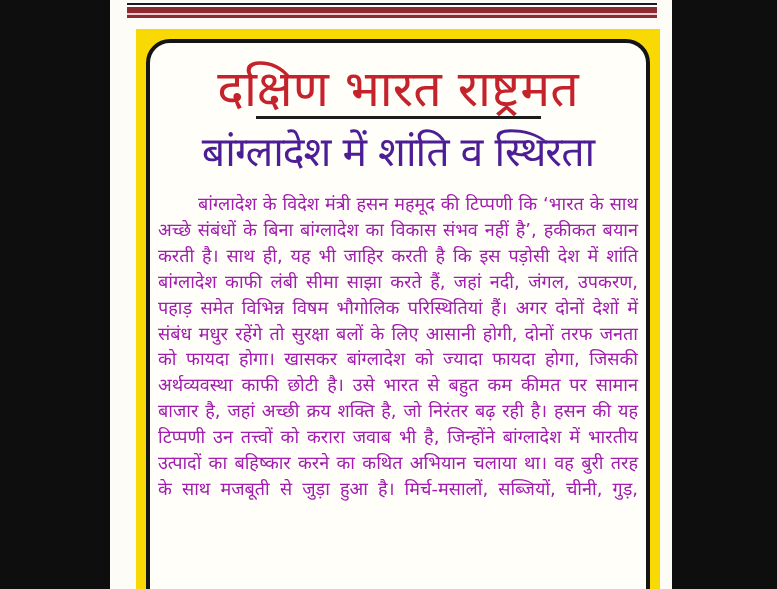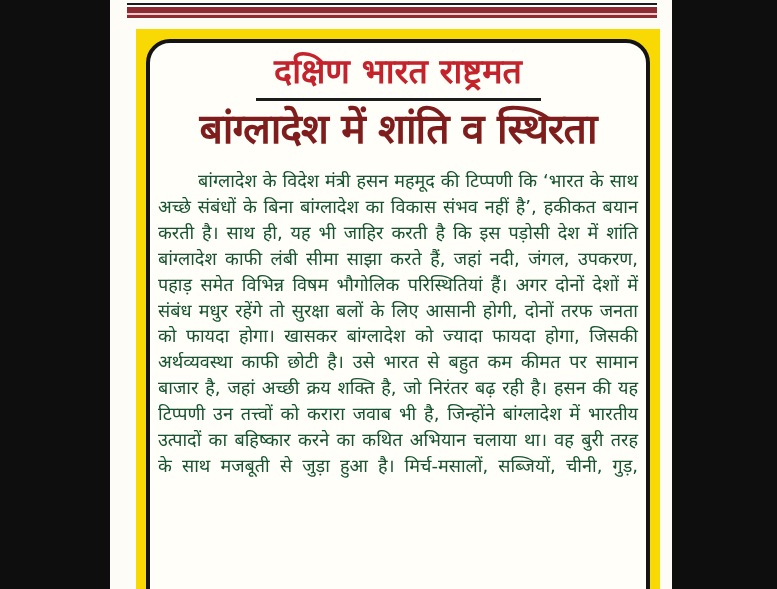--- a/index.html
+++ b/index.html
@@ -33,45 +33,46 @@
   .clip-inner {
     position: absolute; left: 10px; right: 10px; top: 10px; bottom: -10px;
     background: #fffef9;
     border: 4px solid #141414;
     border-radius: 24px;
     padding: 0 6px;
     box-sizing: border-box;
     overflow: hidden;
   }
   .masthead {
-    margin-top: 4px;
+    margin-top: 22px;
     text-align: center;
-    font-size: 34px;
+    font-size: 50px;
     line-height: 48px;
-    font-weight: bold;
+    font-weight: normal;
     color: var(--accent-red, #c4232b);
     letter-spacing: 0px;
   }
   .masthead-underline {
     width: 285px; height: 3px;
     background: #1c1c1c;
     margin: 3px auto 0 auto;
   }
   .headline {
+    margin-top: 5px;
     text-align: center;
     font-size: 41px;
     line-height: 56px;
-    font-weight: bold;
-    color: #7f1d1d;
+    font-weight: normal;
+    color: #4c1d95;
     letter-spacing: -1px;
   }
   .article {
     margin-top: 11px;
     padding: 0 2px;
-    color: #14532d;
+    color: #a21caf;
   }
   .article-line {
     font-size: 18px;
     line-height: 25.9px;
     text-align: justify;
     text-align-last: justify;
     white-space: normal;
   }
   .article-line.first { text-indent: 40px; }
 </style>

